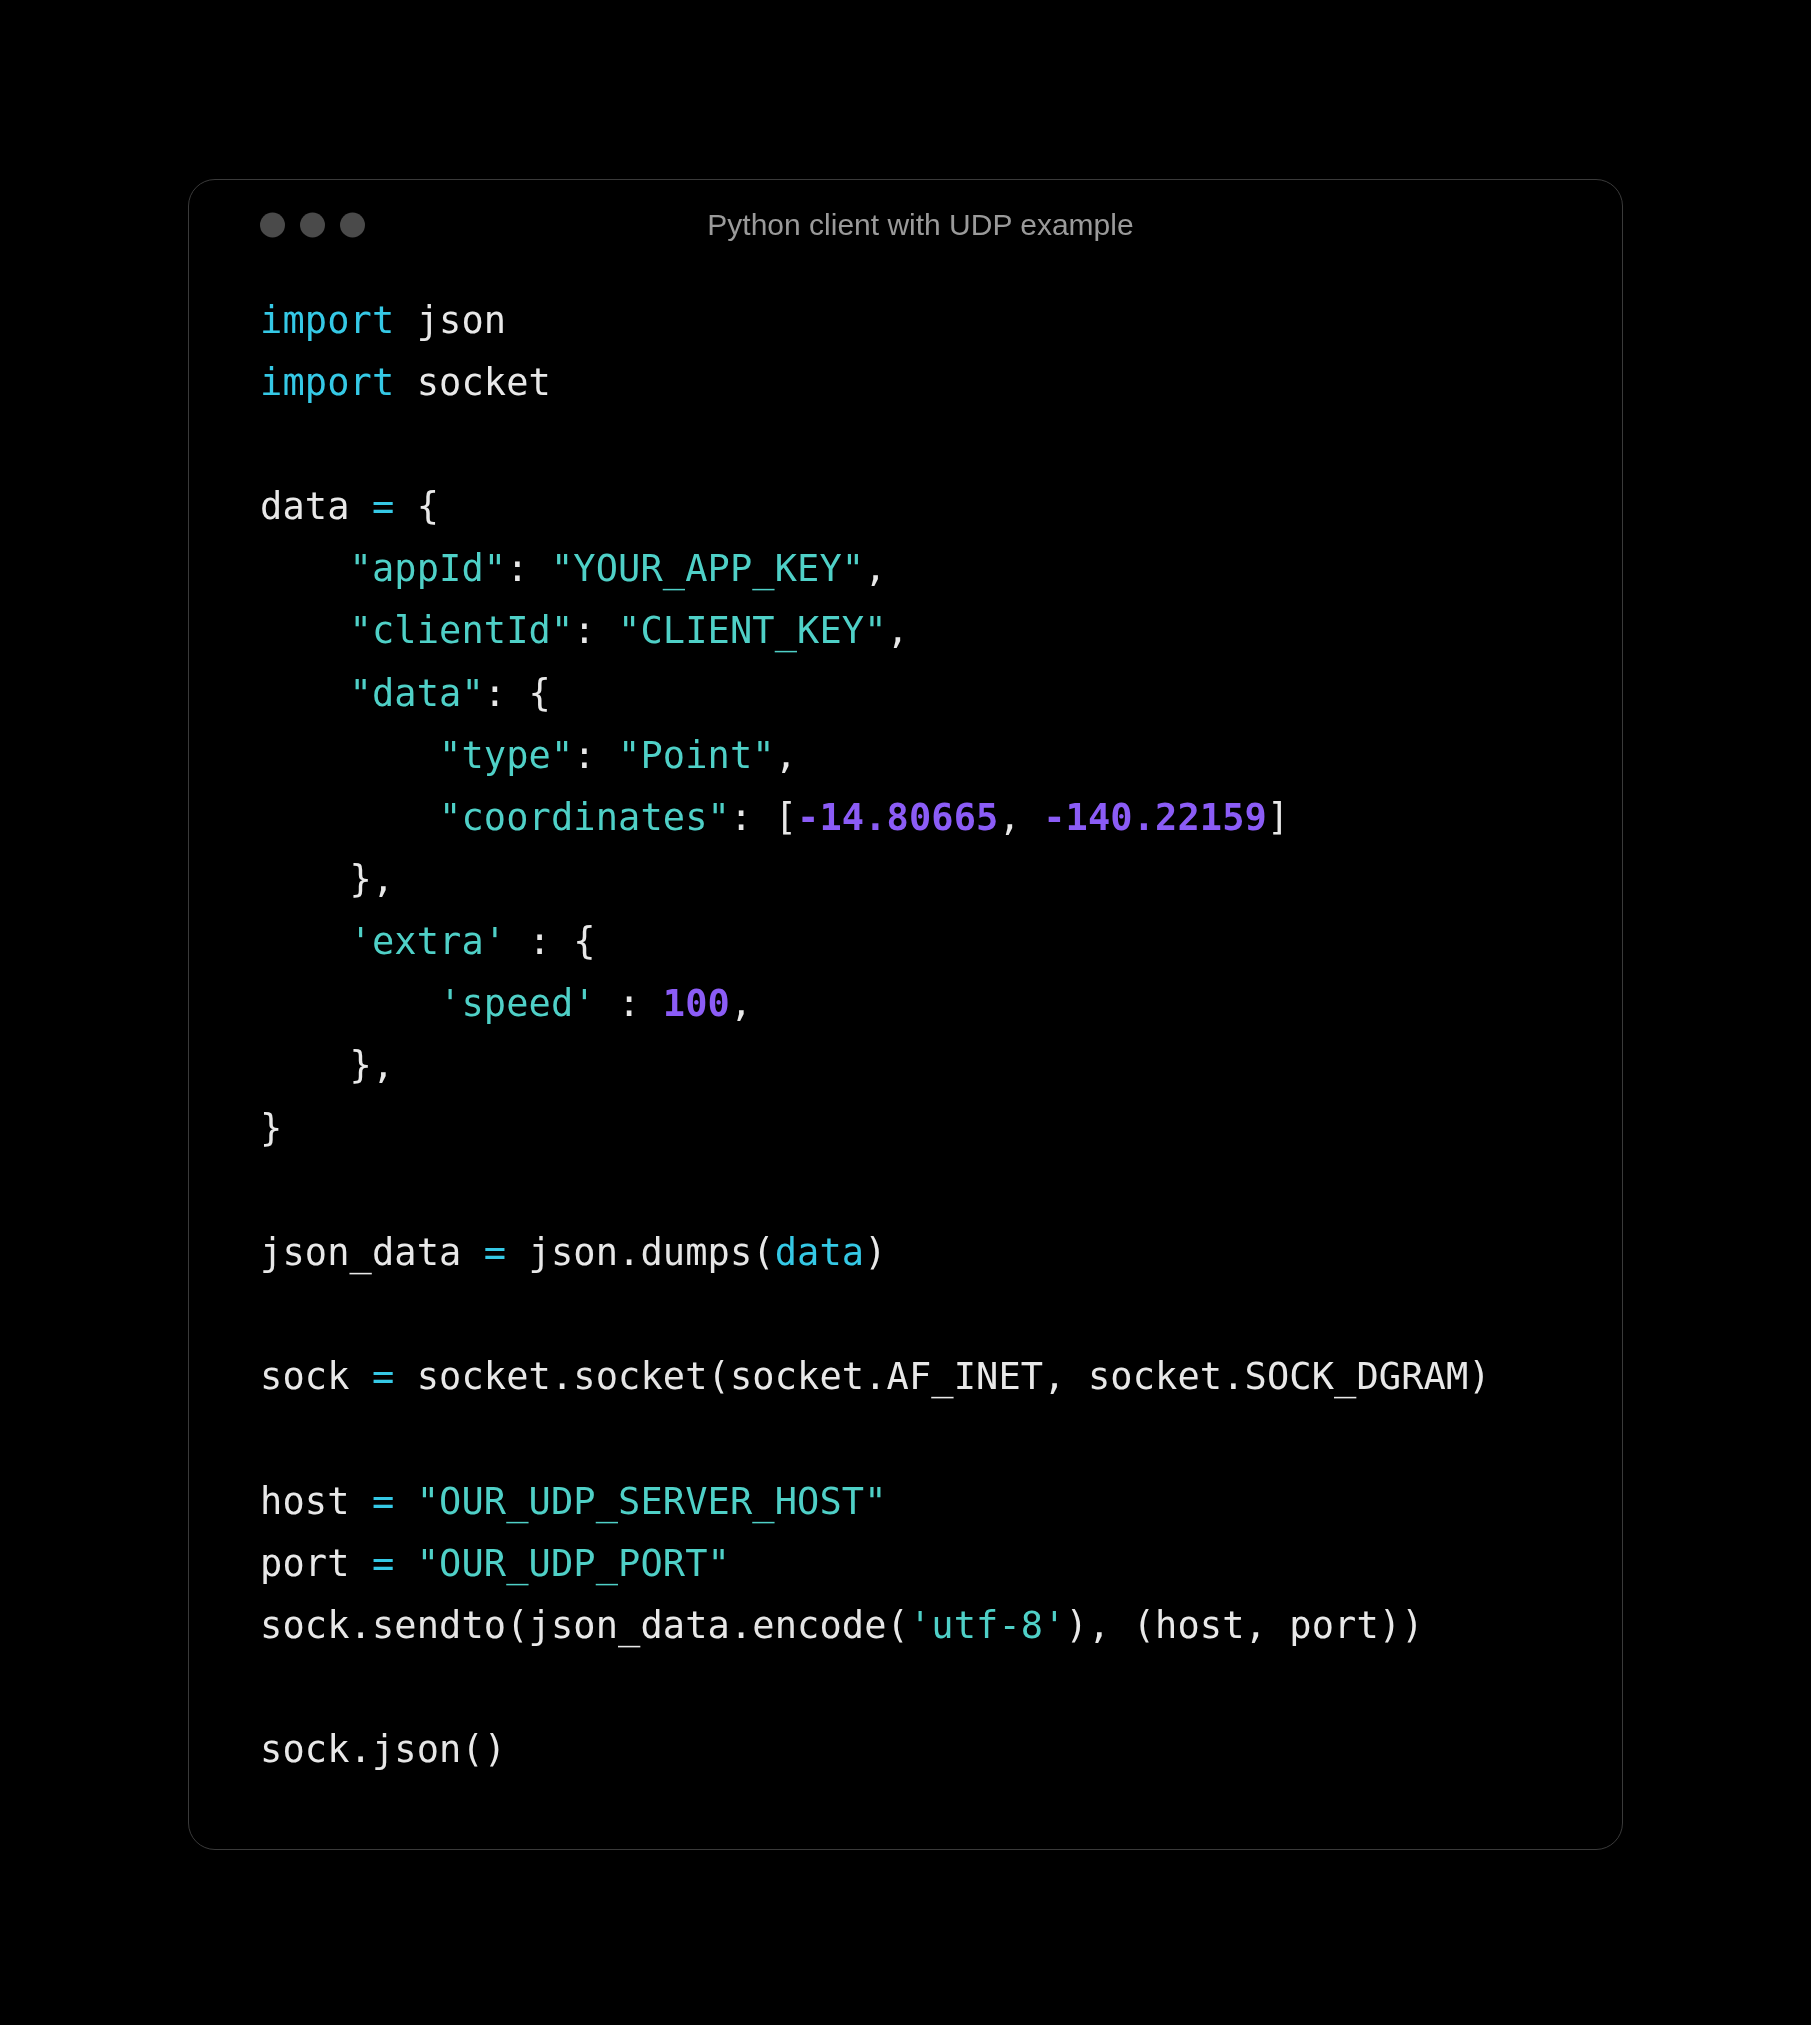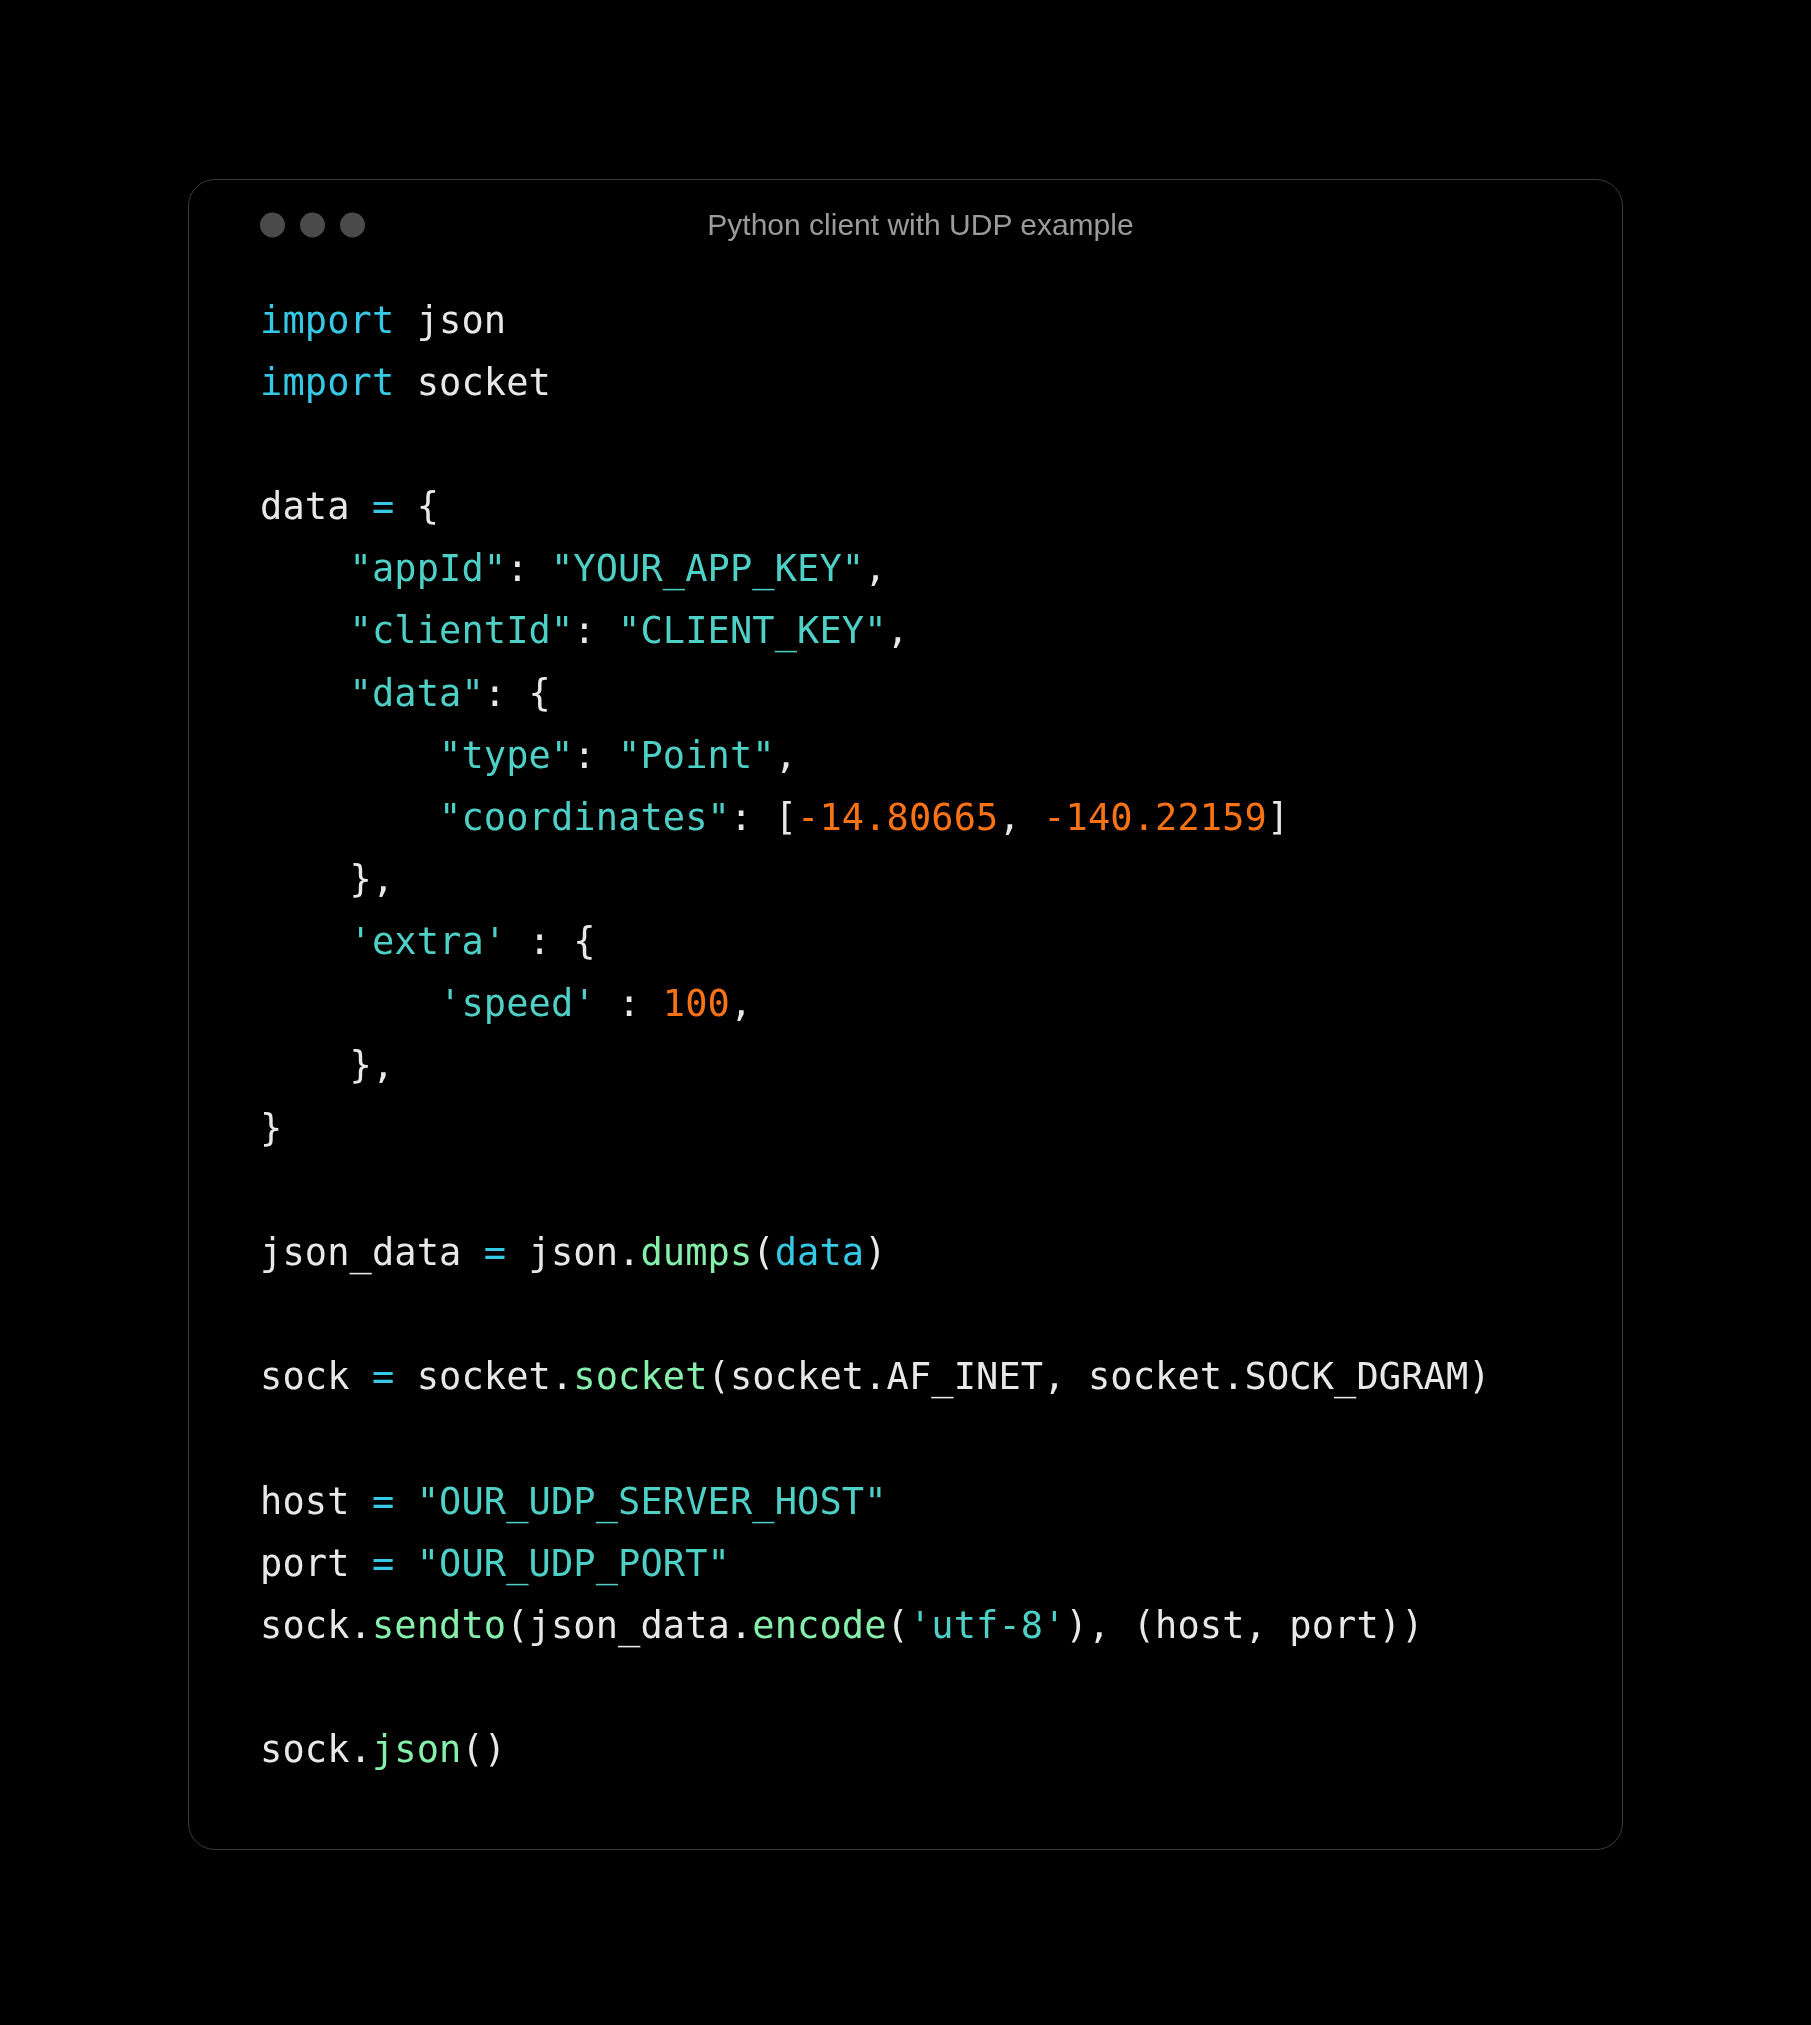--- a/index.html
+++ b/index.html
@@ -58,22 +58,22 @@
     padding: 20.6px 41px 27px 41px;
     font-size: 37px;
     line-height: 1.68;
     color: #e8e8e8;
     white-space: pre;
     letter-spacing: 0.1px;
   }
   .kw   { color: #35c9e6; }  
   .id   { color: #e8e8e8; margin-top: 20px; }  
   .str  { color: #4fd0c7; }  
-  .num  { color: #f97316; }  
-  .fun  { color: #86efac; }  
+  .num  { color: #8b5cf6; font-weight: bold; }  
+  .fun  { color: #e5e5e5; }  
   .arg  { color: #35c9e6; }  
 </style>
 </head>
 <body>
 
 <div class="stage">
   <div class="window">
     <div class="titlebar">
       <div class="dots">
         <div class="dot"></div>

